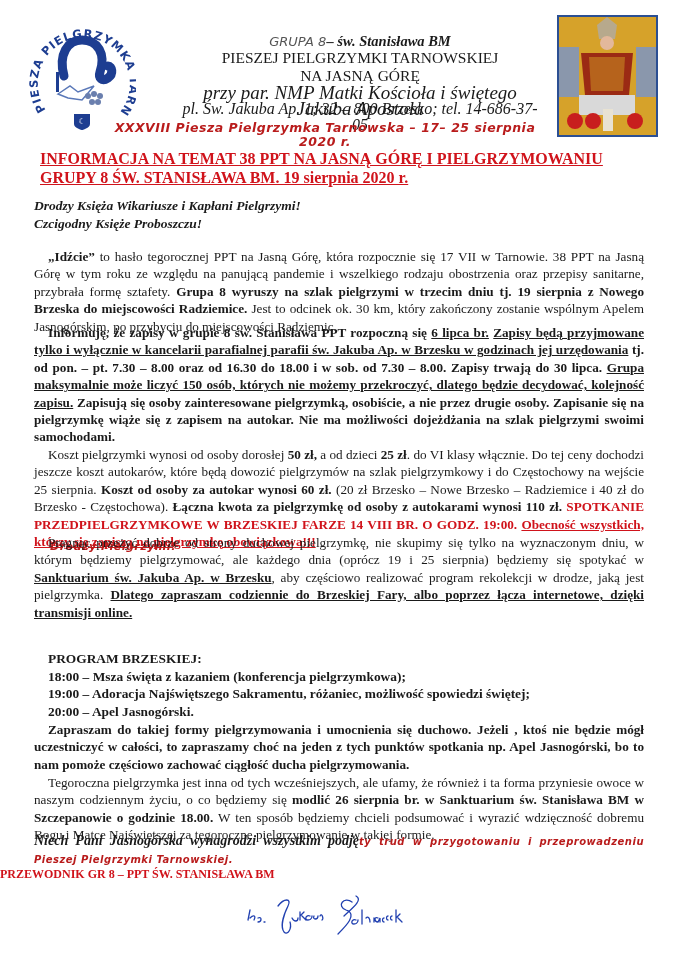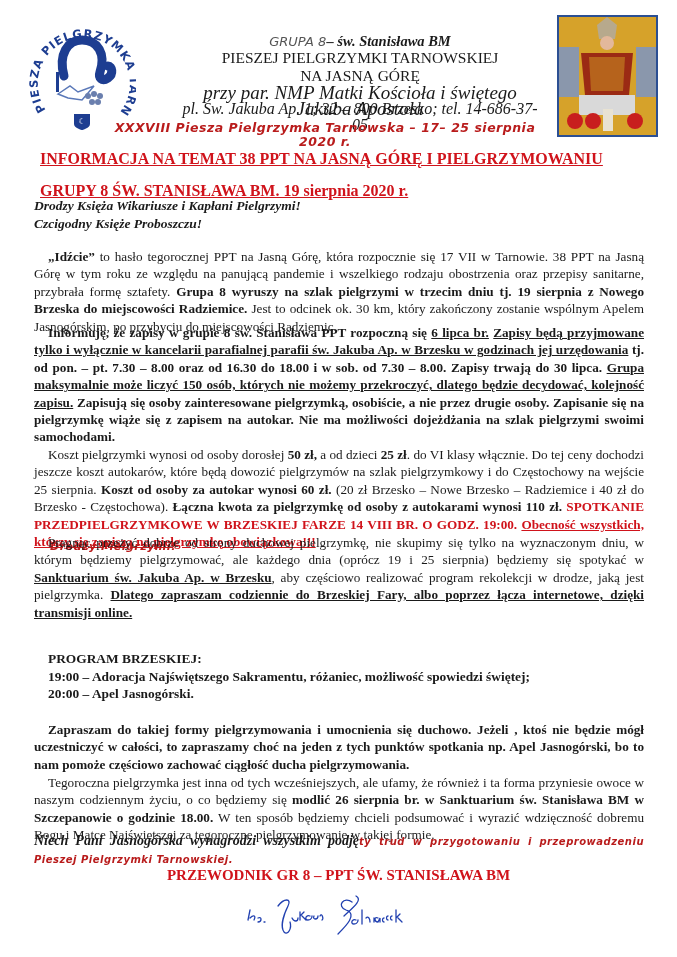--- a/index.html
+++ b/index.html
@@ -20,36 +20,36 @@
   #h1 { top:33px; font-size:14.5px; line-height:16px; }
   #h1 .g { font-family:"DejaVu Sans",sans-serif; font-style:italic; font-weight:200; color:#555; font-size:13px; }
   #h2 { top:49px; font-size:15.5px; line-height:17px; }
   #h3 { top:67px; font-size:15.5px; line-height:17px; }
   #h4 { top:85px; font-size:19px; line-height:16px; font-style:italic; }
   #h5 { top:101px; font-size:16px; line-height:16px; font-style:italic; }
   #h6 { top:121px; left:95px; width:460px; font-size:12.5px; line-height:14px; }
 
   
   .title { left:40px; width:600px; text-align:left; font-weight:bold; font-size:16px; line-height:18px; }
-  #t1 { top:150px; } #t2 { top:182px;text-decoration:underline; }
+  #t1 { top:150px; } #t2 { top:169px;text-decoration:underline; }
 
   
   .para { left:34px; width:610px; font-size:13.2px; line-height:17.4px; text-align:justify; }
   .para p { margin:0; text-indent:14px; }
   #greet { top:197px; font-size:13.5px; line-height:18px; }
   #p1 { top:237px;margin-top:11px; }
   #p2 { top:324px; }
   #p3 { top:446px; }
   #drodzy { left:50px; top:540px; font-size:11px; }
   #p4 { top:534px; }
   #prog { top:650px; left:48px; font-size:13.4px; line-height:17.6px; font-weight:bold; }
   #p5 { top:721px; }
   #p6 { top:774px; }
   #closing { top:832px; }
-  #leader { top:867px; left:0; width:677px; text-align:center; font-weight:bold; font-size:15px; }
+  #leader { top:867px; left:0; width:677px; text-align:left; font-weight:bold; font-size:12px; }
   #sig { left:240px; top:892px; width:200px; height:45px; }
 </style>
 </head>
 <body>
 
 <div class="abs" id="logo">
   <svg width="108" height="118" viewBox="0 0 108 118">
     <defs>
         <path id="arc" d="M18,96 A46,46 0 1,1 92,98"></path>
       </defs>
@@ -126,20 +126,21 @@
 <div class="abs sans-thin" id="drodzy">Drodzy Pielgrzymi!</div>
 
 <div class="abs para" id="p4">
     <p>
   <span>Pragnąc przeżyć dobrze od strony duchowej pielgrzymkę, nie skupimy się tylko na wyznaczonym dniu, w którym będziemy pielgrzymować, ale każdego dnia (oprócz 19 i 25 sierpnia) będziemy się spotykać w </span><b class="u">Sanktuarium św. Jakuba Ap. w Brzesku</b><span>, aby częściowo realizować program rekolekcji w drodze, jaką jest pielgrzymka. </span><b class="u">Dlatego zapraszam codziennie do Brzeskiej Fary, albo poprzez łącza internetowe, dzięki transmisji online.</b>
 </p>
   </div>
 
 <div class="abs" id="prog">
   <div>PROGRAM BRZESKIEJ:</div>
+  <div>18:00 – Msza święta z kazaniem (konferencja pielgrzymkowa);</div>
   <div>19:00 – Adoracja Najświętszego Sakramentu, różaniec, możliwość spowiedzi świętej;</div>
   <div>20:00 – Apel Jasnogórski.</div>
 </div>
 
 <div class="abs para b" id="p5">
     <p>Zapraszam do takiej formy pielgrzymowania i umocnienia się duchowo. Jeżeli , ktoś nie będzie mógł uczestniczyć w całości, to zapraszamy choć na jeden z tych punktów spotkania np. Apel Jasnogórski, bo to nam pomoże częściowo zachować ciągłość ducha pielgrzymowania.</p>
   </div>
 
 <div class="abs para" id="p6">
     <p>

